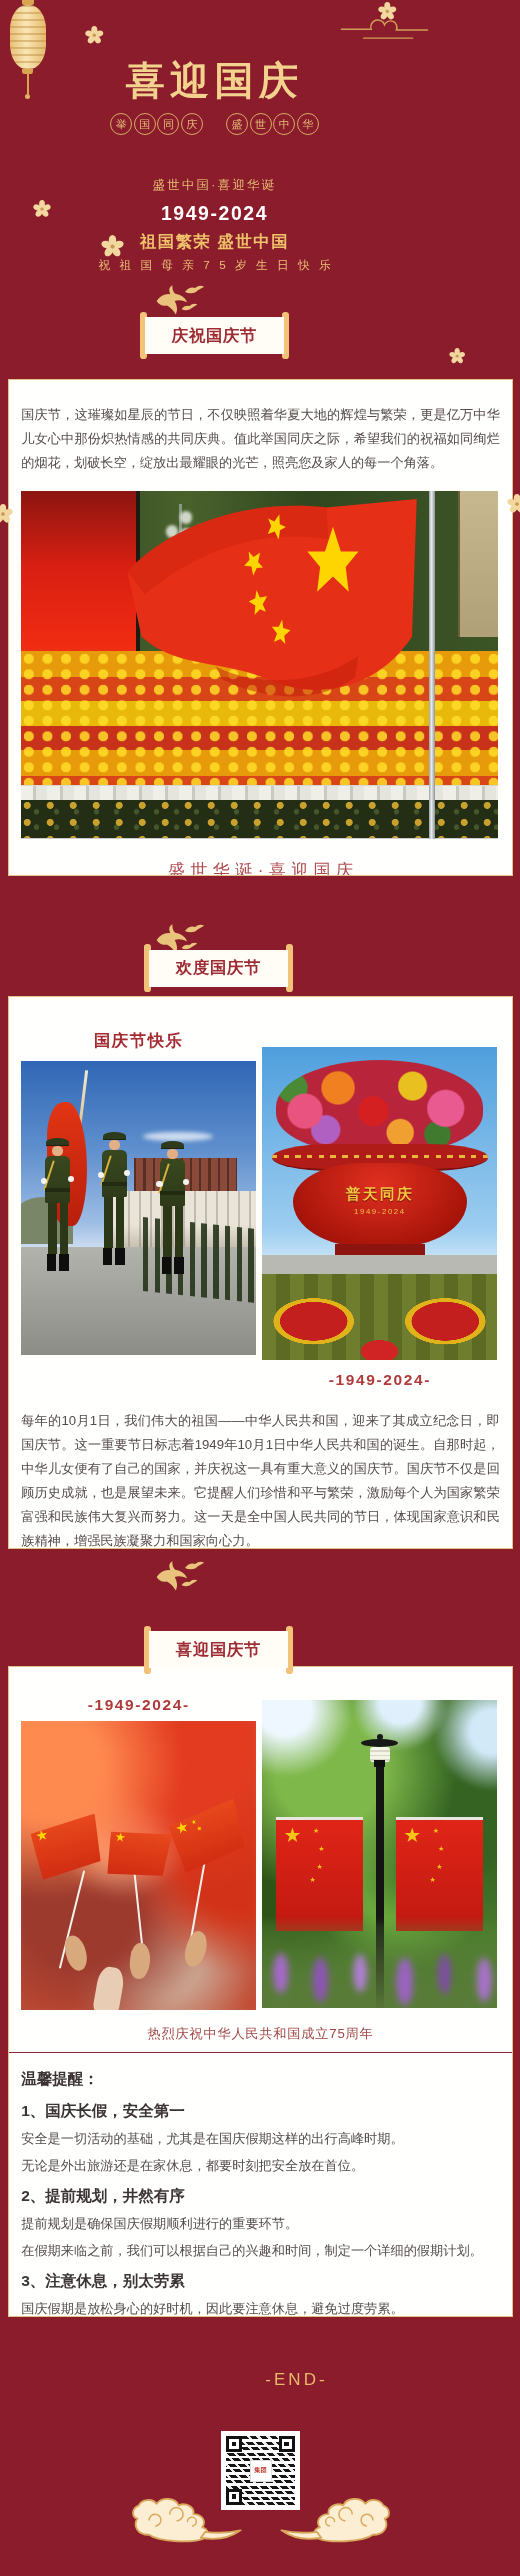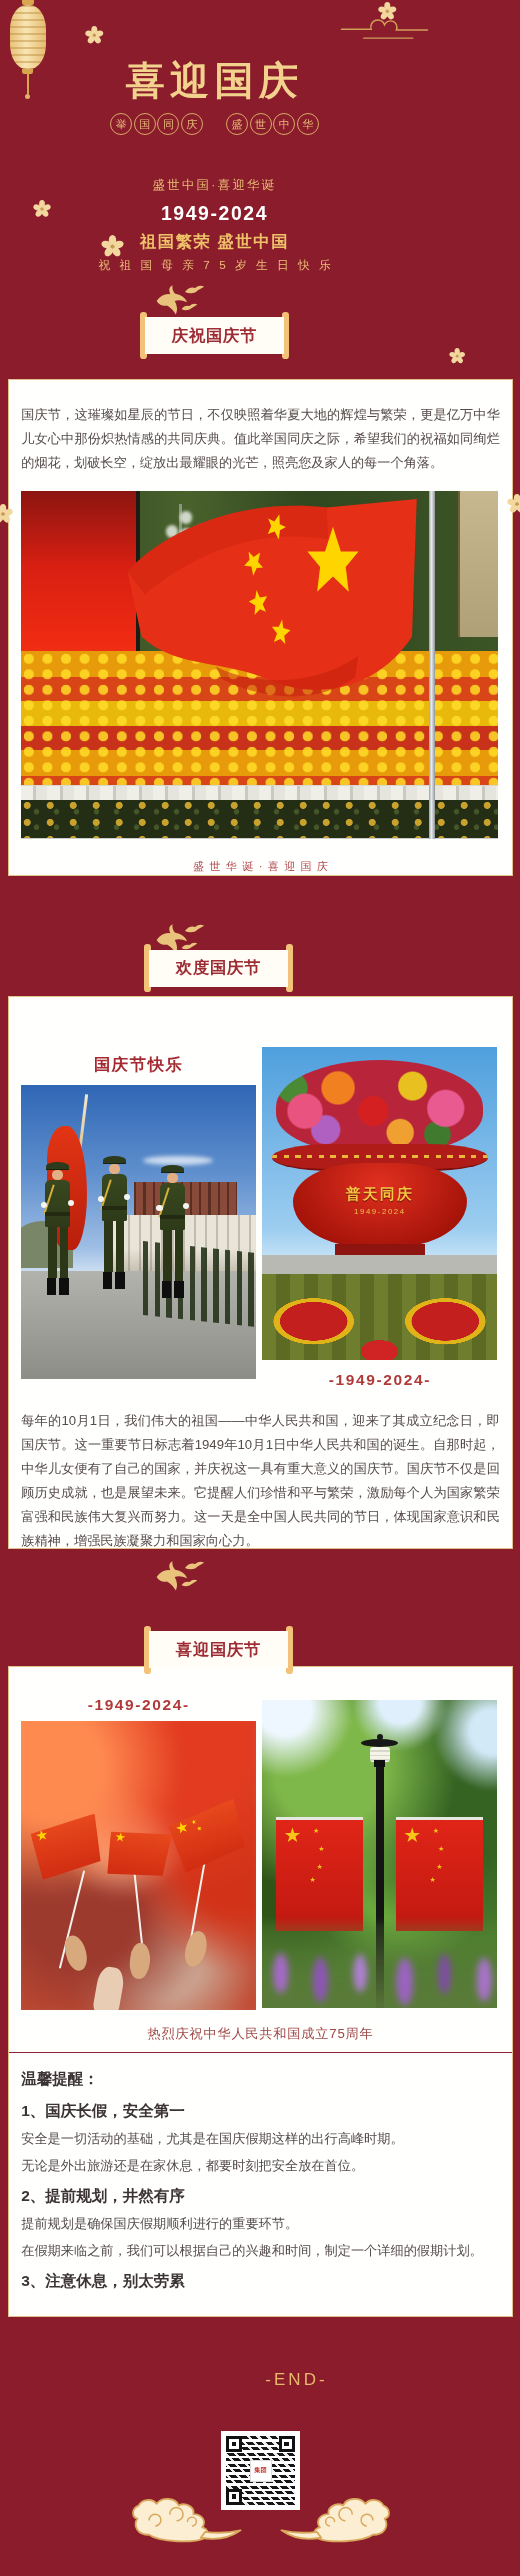--- a/index.html
+++ b/index.html
@@ -48,21 +48,21 @@
     display:flex;align-items:center;justify-content:center;
     color:#9e2c34;font-weight:bold;font-size:16.3px;letter-spacing:0.8px;}
 
   
   .card{margin:0 7.8px;background:#fffffd;border:1.6px solid #e2c28c;box-sizing:border-box;
     padding:0 12.4px;overflow:hidden;}
   #card1{height:497px;}
   #card2{height:553px;}
   #card3{height:651px;}
   .para{color:#554b4b;font-size:13.2px;line-height:24px;text-align:justify;margin:0;}
-  .caption{color:#b04a50;font-size:11px;letter-spacing:5.4px;text-align:center;text-indent:5.4px;}
+  .caption{color:#b04a50;font-size:17px;letter-spacing:5.4px;text-align:center;text-indent:5.4px;}
 
   
   .gap-zone{position:relative;width:437px;}
   #gap1{height:120px;} #gap2{height:117px;}
 
   
   .photo-grid{display:flex;gap:6.2px;}
   .pcol{width:235px;flex:0 0 235px;}
   .photo-label{color:#a42b32;font-size:16.3px;font-weight:bold;text-align:center;letter-spacing:1.6px;}
   .year-label{color:#b03a3a;font-size:15.5px;font-weight:bold;text-align:center;letter-spacing:1.6px;}
@@ -436,21 +436,21 @@
         <div class="scroll-rod rod-left"></div>
         <div class="scroll-rod rod-right"></div>
         <div class="scroll-panel">欢度国庆节</div>
       </div>
     </div>
   </div>
 
   <div id="card2" class="card">
     <div class="photo-grid" style="margin-top:25px">
       <div class="pcol">
-        <div class="photo-label" style="margin-top:32px">国庆节快乐</div>
+        <div class="photo-label" style="margin-top:8px">国庆节快乐</div>
 
         <div id="photo2" class="photo">
           <div class="p2-sky"></div>
           <div class="p2-wisp"></div>
           <div class="p2-hill"></div>
           <div class="p2-palace-red"></div>
           <div class="p2-palace-white"></div>
           <div class="p2-ground"></div>
           <div class="p2-column"></div>
           <div class="p2-flagpole"></div>
@@ -599,20 +599,21 @@
       <p class="tip-l">安全是一切活动的基础，尤其是在国庆假期这样的出行高峰时期。</p>
       <p class="tip-l">无论是外出旅游还是在家休息，都要时刻把安全放在首位。</p>
     </div>
     <div>
       <p class="tip-h">2、提前规划，井然有序</p>
       <p class="tip-l">提前规划是确保国庆假期顺利进行的重要环节。</p>
       <p class="tip-l">在假期来临之前，我们可以根据自己的兴趣和时间，制定一个详细的假期计划。</p>
     </div>
     <div>
       <p class="tip-h">3、注意休息，别太劳累</p>
+      <p class="tip-l">国庆假期是放松身心的好时机，因此要注意休息，避免过度劳累。</p>
 
     </div>
 
   </div>
 
   <div id="footer-zone">
     <div class="end-label">-END-</div>
 
     <div class="qr-box">
       <div class="qr-pattern">

